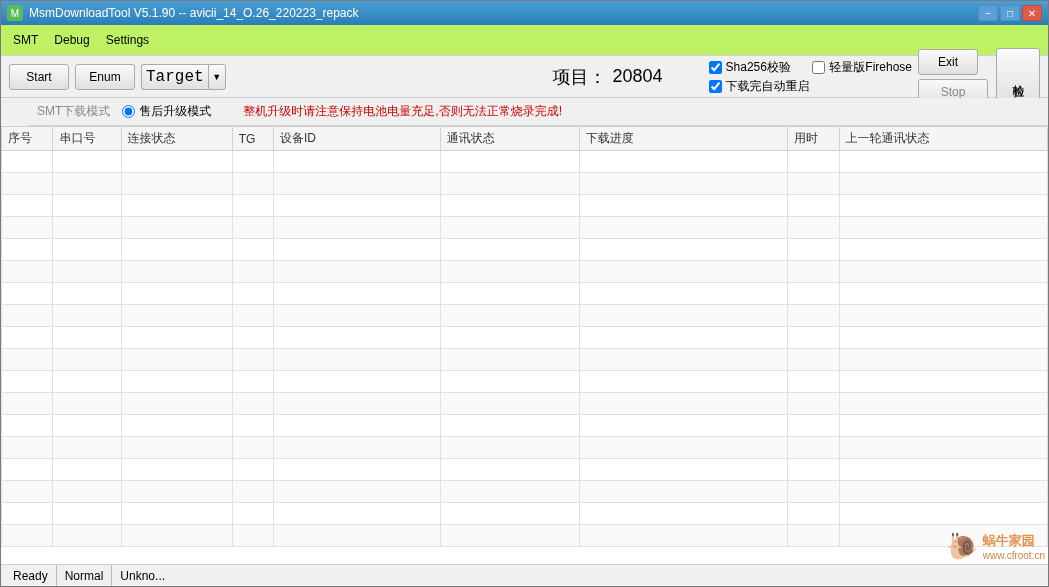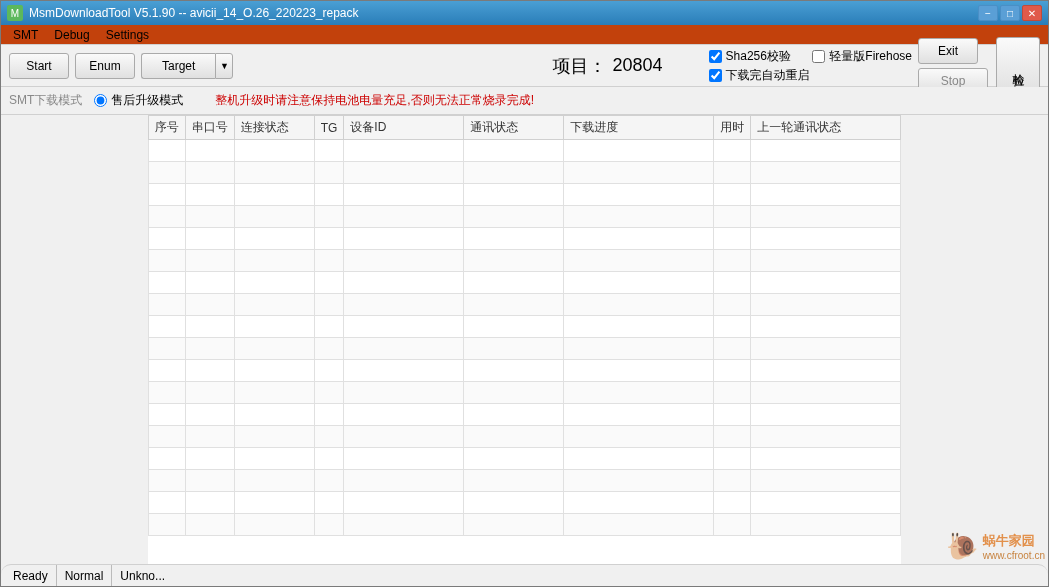--- a/index.html
+++ b/index.html
@@ -69,22 +69,22 @@
       color: white;
       cursor: pointer;
     }
 
     .title-btn.close {
       background: #e05a4a;
       border-color: #c04a3a;
     }
 
     .menu-bar {
-      background: #c2410c;
-      height: 20px;
+      background: #bef264;
+      height: 31px;
       display: flex;
       align-items: center;
       padding: 0 4px;
       border-bottom: 1px solid #d0d0d0;
     }
 
     .menu-item {
       padding: 2px 8px;
       cursor: pointer;
       border-radius: 2px;
@@ -122,28 +122,28 @@
       color: #888;
     }
 
     .dropdown-btn {
       display: flex;
       align-items: center;
     }
 
     .dropdown-main {
       height: 26px;
-      padding: 0 20px;
+      padding: 0 4px;
       background: linear-gradient(to bottom, #fafafa, #e0e0e0);
       border: 1px solid #aaa;
       border-right: none;
       border-radius: 3px 0 0 3px;
-      font-size: 12px;
+      font-size: 16px;
       cursor: pointer;
-      font-family: Liberation Sans, sans-serif;
+      font-family: Liberation Mono, monospace;
     }
 
     .dropdown-arrow {
       height: 26px;
       width: 18px;
       background: linear-gradient(to bottom, #fafafa, #e0e0e0);
       border: 1px solid #aaa;
       border-radius: 0 3px 3px 0;
       display: flex;
       align-items: center;
@@ -191,20 +191,21 @@
 
     .mode-bar {
       background: #f0f0f0;
       height: 28px;
       display: flex;
       align-items: center;
       padding: 0 8px;
       gap: 12px;
       border-bottom: 1px solid #d0d0d0;
       font-size: 12px;
+      margin-left: 28px;
     }
 
     .mode-label {
       color: #888;
     }
 
     .radio-group {
       display: flex;
       align-items: center;
       gap: 4px;
@@ -213,21 +214,20 @@
     .notice-text {
       color: #c00;
       margin-left: 20px;
     }
 
     .main-content {
       flex: 1;
       display: flex;
       flex-direction: column;
       overflow: hidden;
-      align-items: center;
     }
 
     .data-table {
       flex: 1;
       overflow: auto;
       background: white;
     }
 
     table {
       width: 100%;
@@ -263,21 +263,20 @@
     }
 
     .status-bar {
       height: 22px;
       background: #f0f0f0;
       border-top: 1px solid #d0d0d0;
       display: flex;
       align-items: center;
       padding: 0 4px;
       gap: 0;
-      border-radius: 10px;
     }
 
     .status-segment {
       padding: 0 8px;
       border-right: 1px solid #bbb;
       height: 100%;
       display: flex;
       align-items: center;
       font-size: 12px;
     }

